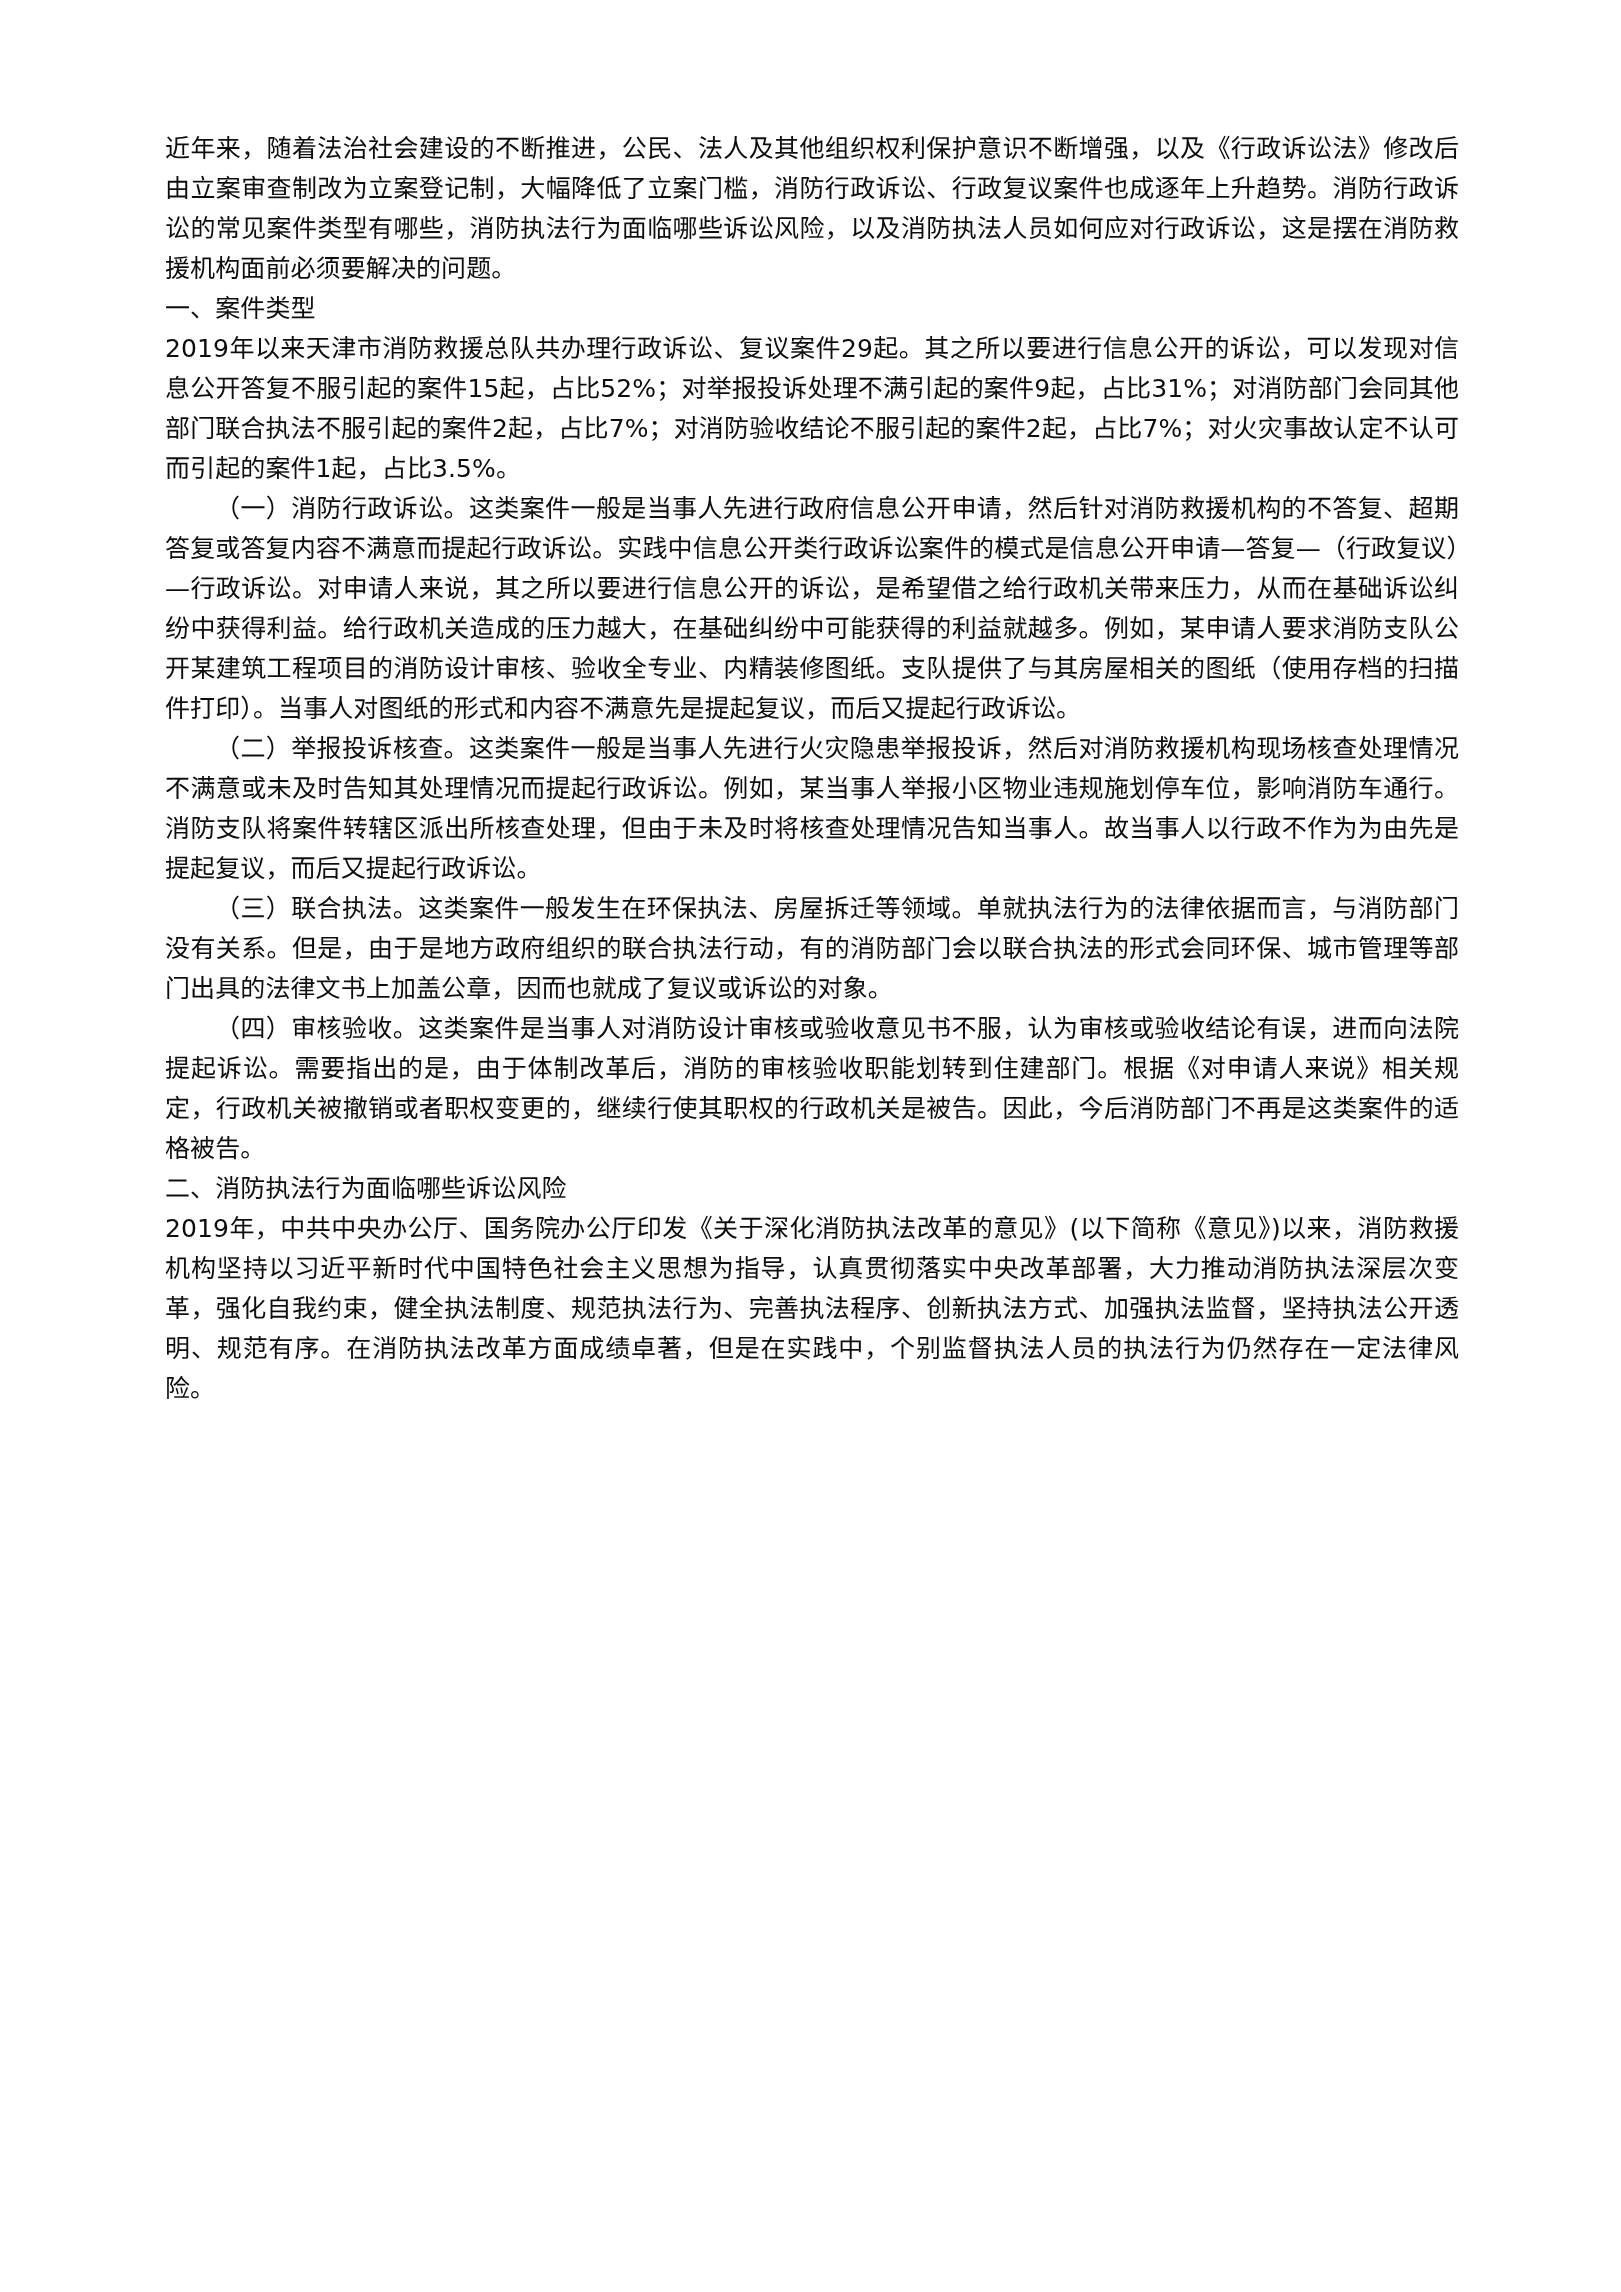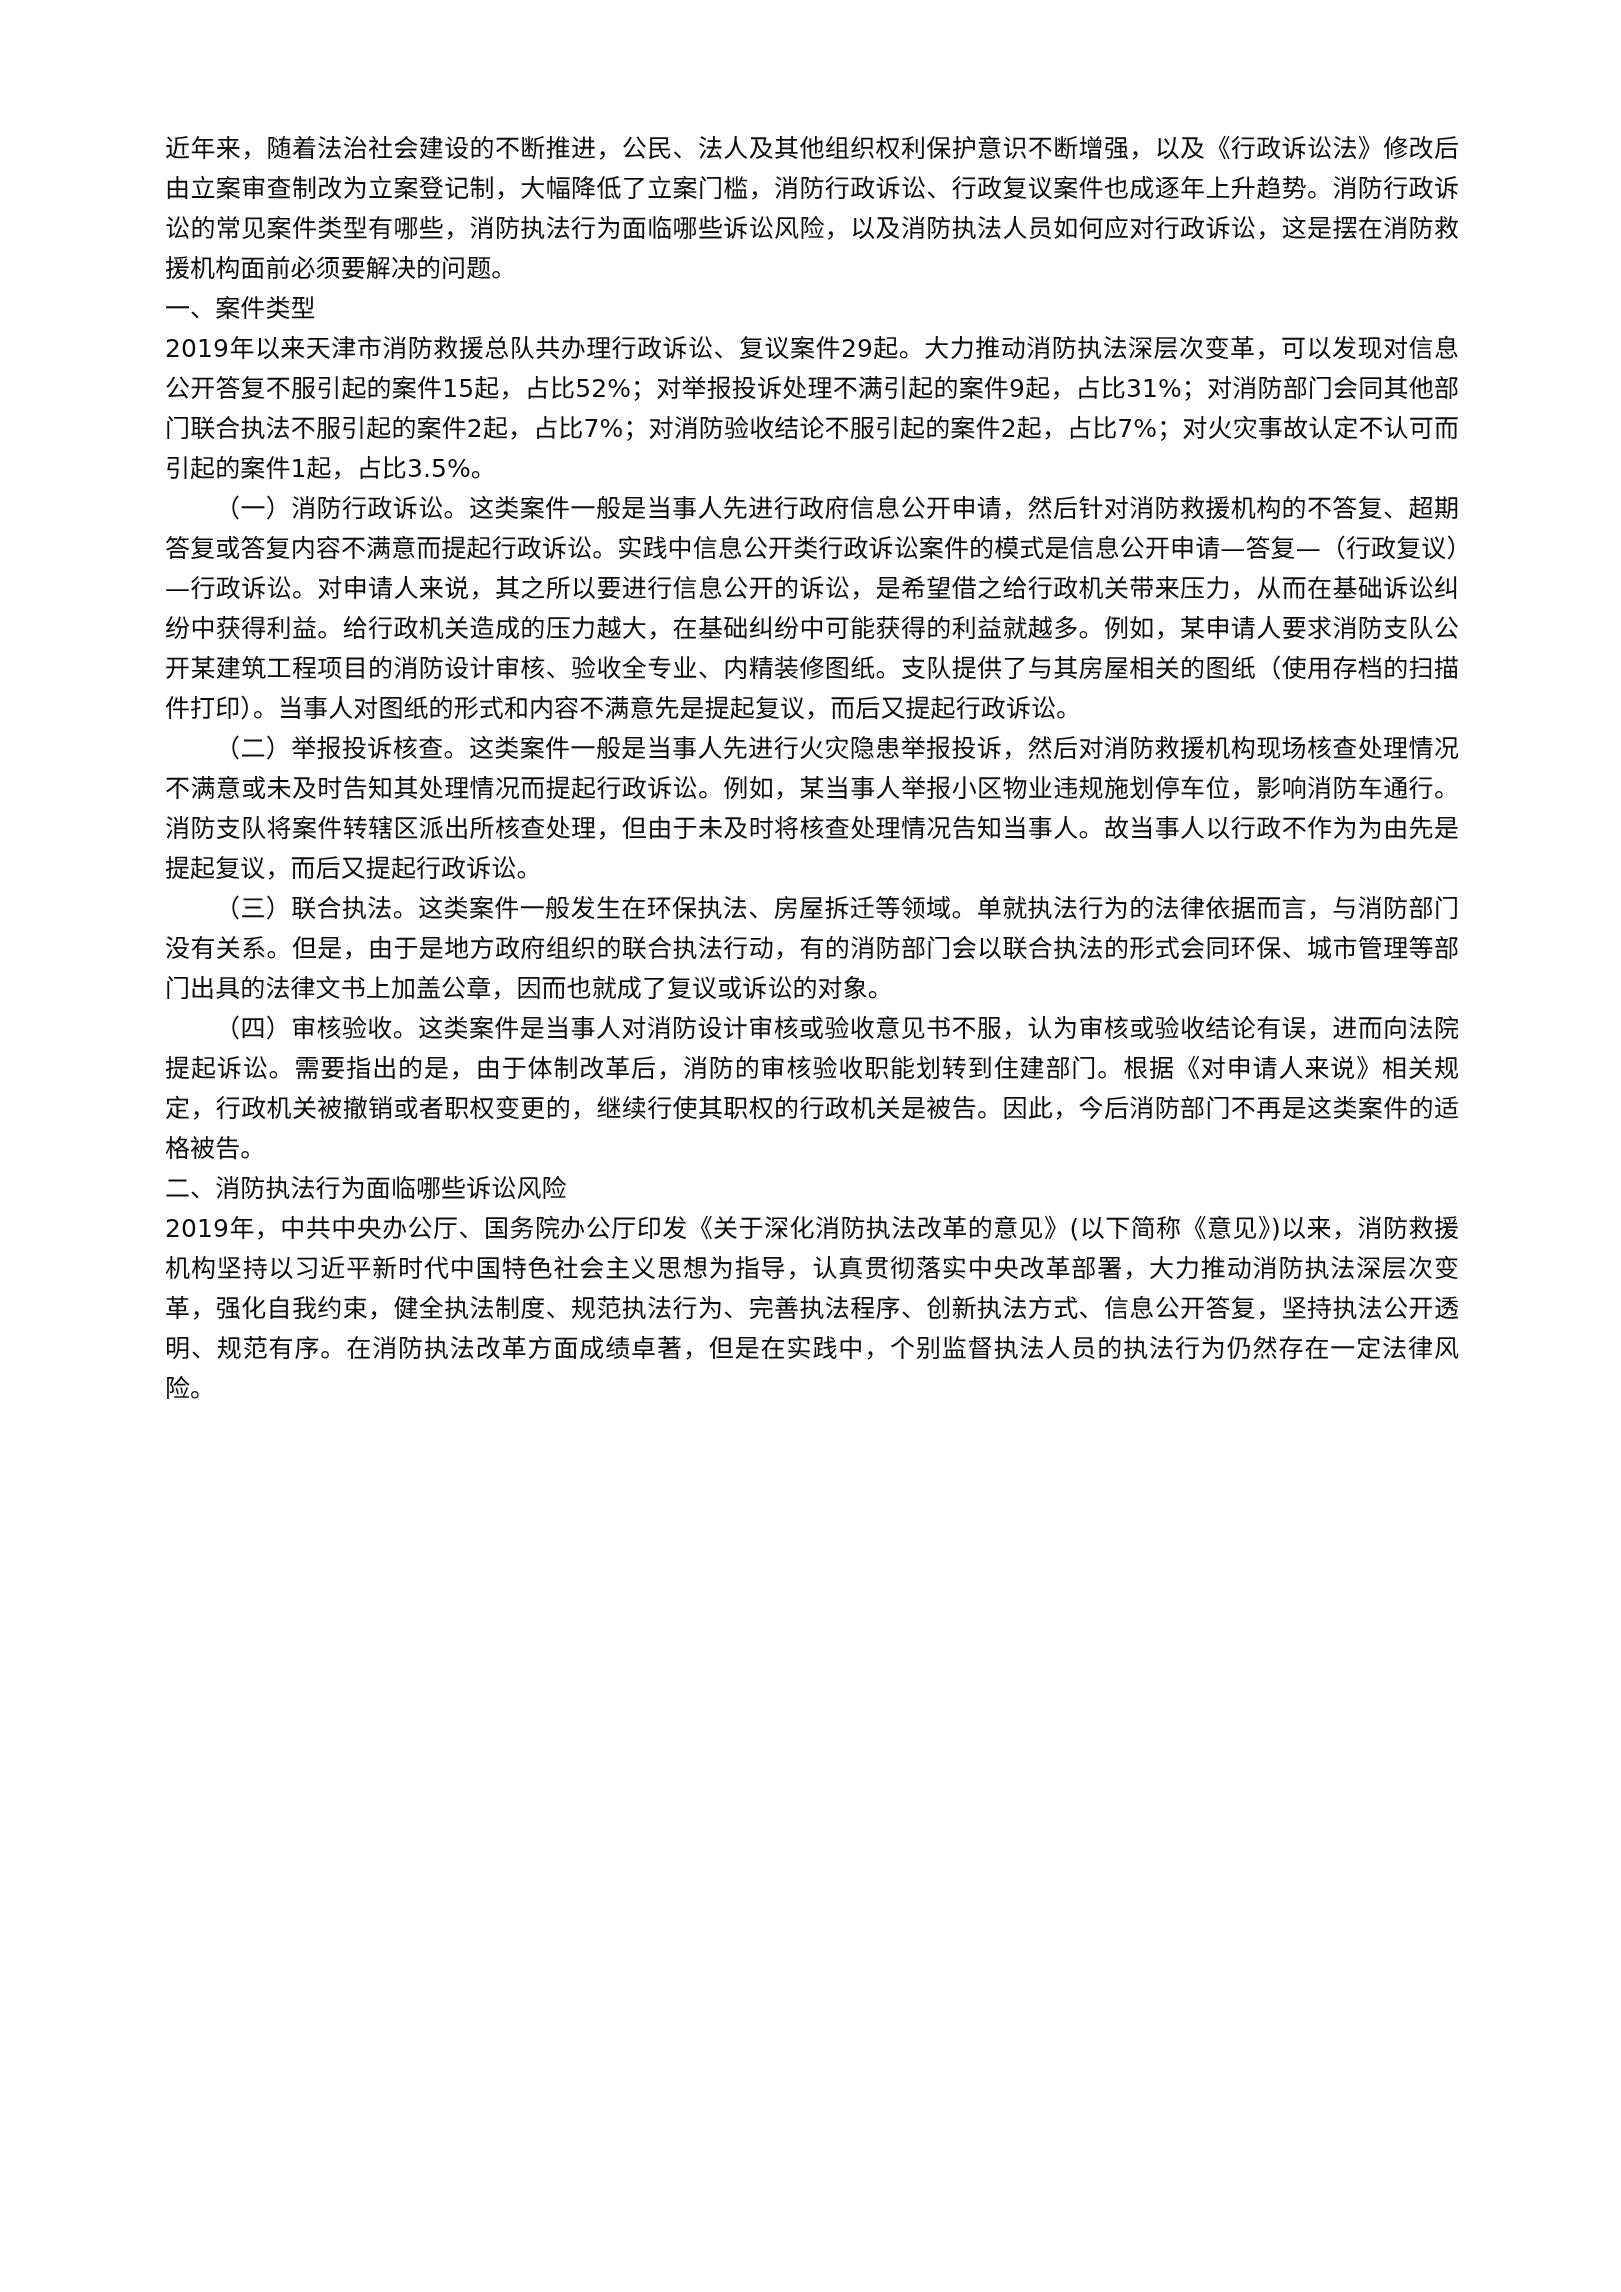--- a/index.html
+++ b/index.html
@@ -42,22 +42,22 @@
     text-indent: 0;
   }
 </style>
 </head>
 <body>
 
 <div class="page">
   <div class="content">
     <p class="noindent">近年来，随着法治社会建设的不断推进，公民、法人及其他组织权利保护意识不断增强，以及《行政诉讼法》修改后由立案审查制改为立案登记制，大幅降低了立案门槛，消防行政诉讼、行政复议案件也成逐年上升趋势。消防行政诉讼的常见案件类型有哪些，消防执法行为面临哪些诉讼风险，以及消防执法人员如何应对行政诉讼，这是摆在消防救援机构面前必须要解决的问题。</p>
     <p class="noindent">一、案件类型</p>
-    <p class="noindent">2019年以来天津市消防救援总队共办理行政诉讼、复议案件29起。大力推动消防执法深层次变革，可以发现对信息公开答复不服引起的案件15起，占比52%；对举报投诉处理不满引起的案件9起，占比31%；对消防部门会同其他部门联合执法不服引起的案件2起，占比7%；对消防验收结论不服引起的案件2起，占比7%；对火灾事故认定不认可而引起的案件1起，占比3.5%。</p>
+    <p class="noindent">2019年以来天津市消防救援总队共办理行政诉讼、复议案件29起。其之所以要进行信息公开的诉讼，可以发现对信息公开答复不服引起的案件15起，占比52%；对举报投诉处理不满引起的案件9起，占比31%；对消防部门会同其他部门联合执法不服引起的案件2起，占比7%；对消防验收结论不服引起的案件2起，占比7%；对火灾事故认定不认可而引起的案件1起，占比3.5%。</p>
     <p class="indent2">（一）消防行政诉讼。这类案件一般是当事人先进行政府信息公开申请，然后针对消防救援机构的不答复、超期答复或答复内容不满意而提起行政诉讼。实践中信息公开类行政诉讼案件的模式是信息公开申请—答复—（行政复议）—行政诉讼。对申请人来说，其之所以要进行信息公开的诉讼，是希望借之给行政机关带来压力，从而在基础诉讼纠纷中获得利益。给行政机关造成的压力越大，在基础纠纷中可能获得的利益就越多。例如，某申请人要求消防支队公开某建筑工程项目的消防设计审核、验收全专业、内精装修图纸。支队提供了与其房屋相关的图纸（使用存档的扫描件打印）。当事人对图纸的形式和内容不满意先是提起复议，而后又提起行政诉讼。</p>
     <p class="indent2">（二）举报投诉核查。这类案件一般是当事人先进行火灾隐患举报投诉，然后对消防救援机构现场核查处理情况不满意或未及时告知其处理情况而提起行政诉讼。例如，某当事人举报小区物业违规施划停车位，影响消防车通行。消防支队将案件转辖区派出所核查处理，但由于未及时将核查处理情况告知当事人。故当事人以行政不作为为由先是提起复议，而后又提起行政诉讼。</p>
     <p class="indent2">（三）联合执法。这类案件一般发生在环保执法、房屋拆迁等领域。单就执法行为的法律依据而言，与消防部门没有关系。但是，由于是地方政府组织的联合执法行动，有的消防部门会以联合执法的形式会同环保、城市管理等部门出具的法律文书上加盖公章，因而也就成了复议或诉讼的对象。</p>
     <p class="indent2">（四）审核验收。这类案件是当事人对消防设计审核或验收意见书不服，认为审核或验收结论有误，进而向法院提起诉讼。需要指出的是，由于体制改革后，消防的审核验收职能划转到住建部门。根据《对申请人来说》相关规定，行政机关被撤销或者职权变更的，继续行使其职权的行政机关是被告。因此，今后消防部门不再是这类案件的适格被告。</p>
     <p class="noindent">二、消防执法行为面临哪些诉讼风险</p>
-    <p class="noindent">2019年，中共中央办公厅、国务院办公厅印发《关于深化消防执法改革的意见》(以下简称《意见》)以来，消防救援机构坚持以习近平新时代中国特色社会主义思想为指导，认真贯彻落实中央改革部署，大力推动消防执法深层次变革，强化自我约束，健全执法制度、规范执法行为、完善执法程序、创新执法方式、信息公开答复，坚持执法公开透明、规范有序。在消防执法改革方面成绩卓著，但是在实践中，个别监督执法人员的执法行为仍然存在一定法律风险。</p>
+    <p class="noindent">2019年，中共中央办公厅、国务院办公厅印发《关于深化消防执法改革的意见》(以下简称《意见》)以来，消防救援机构坚持以习近平新时代中国特色社会主义思想为指导，认真贯彻落实中央改革部署，大力推动消防执法深层次变革，强化自我约束，健全执法制度、规范执法行为、完善执法程序、创新执法方式、加强执法监督，坚持执法公开透明、规范有序。在消防执法改革方面成绩卓著，但是在实践中，个别监督执法人员的执法行为仍然存在一定法律风险。</p>
   </div>
 </div>
 
 
 </body></html>

